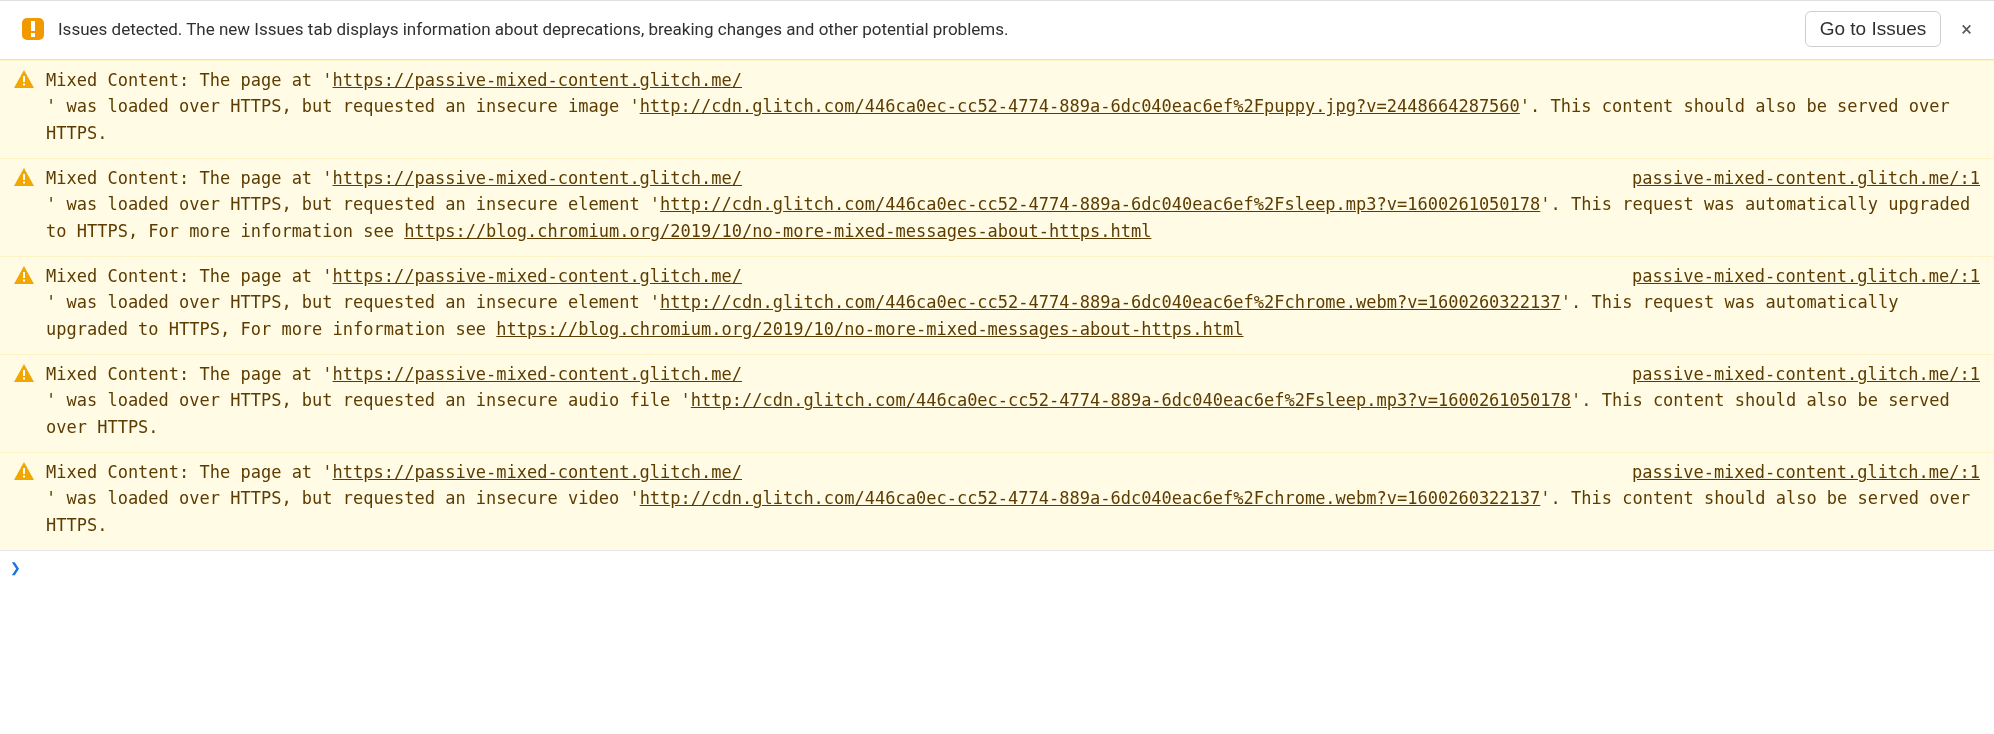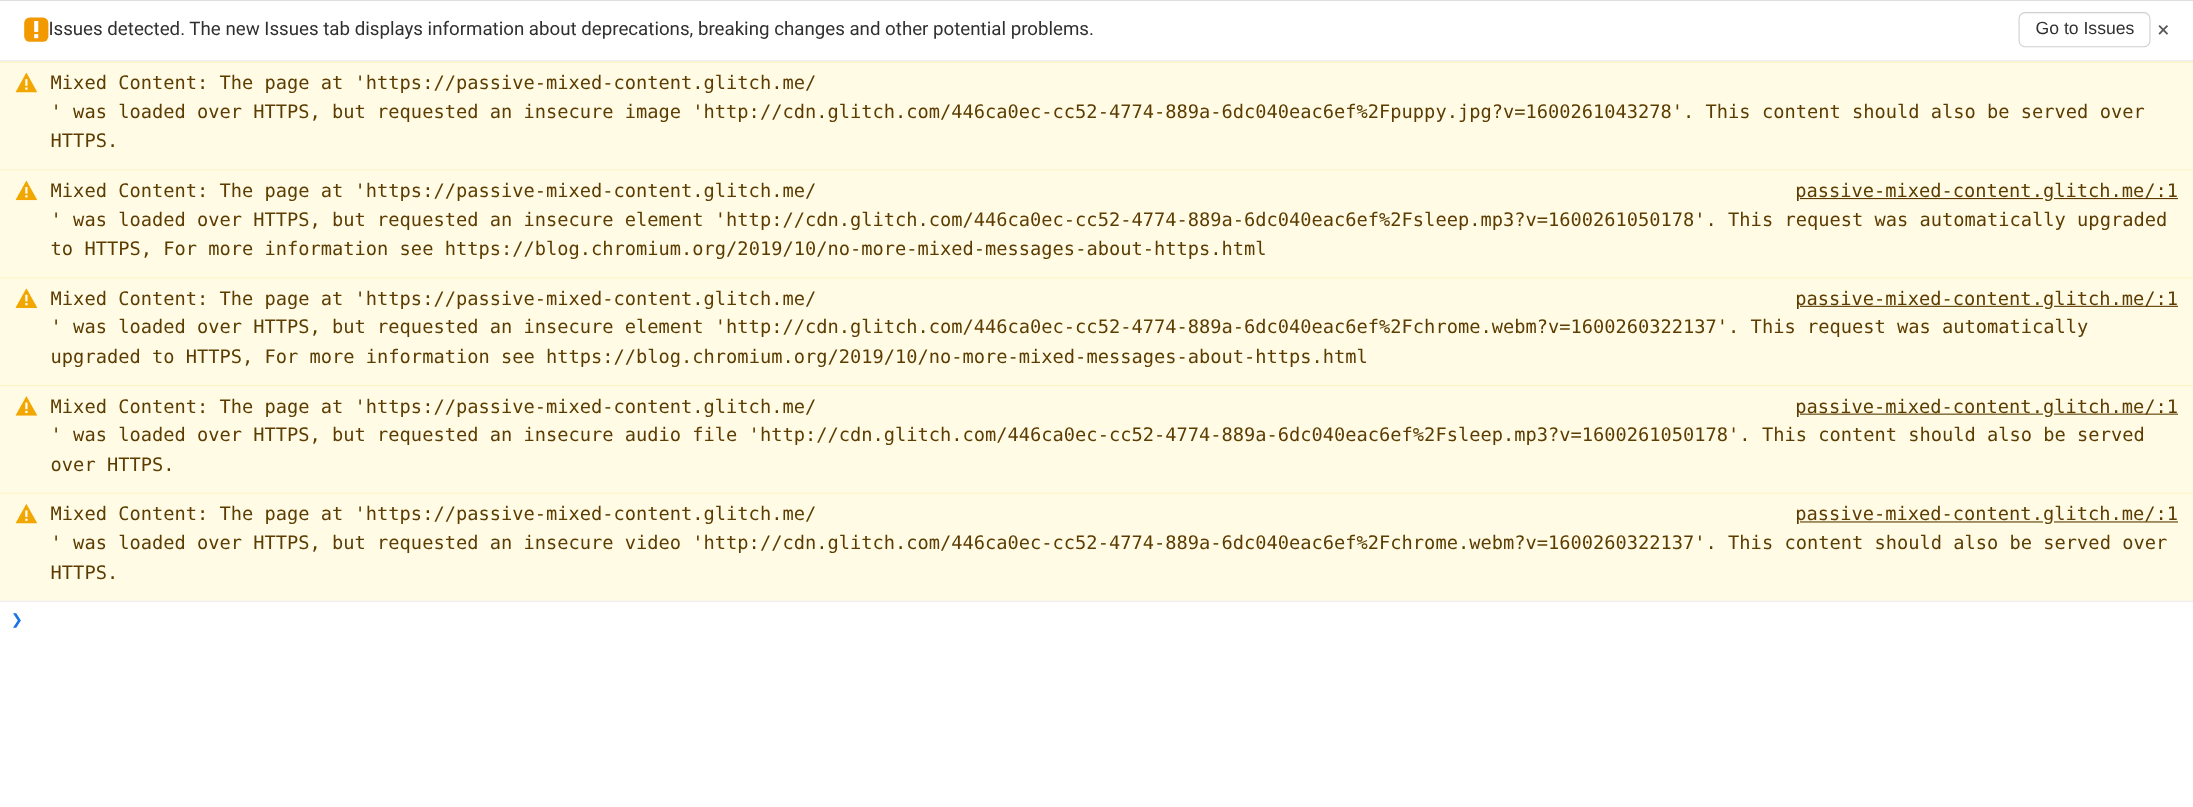--- a/index.html
+++ b/index.html
@@ -7,37 +7,37 @@
   body {
     font-family: "Segoe UI", -apple-system, Roboto, Helvetica, Arial, sans-serif;
     font-size: 17px;
     color: #333;
   }
 
   
   .issues-bar {
     display: flex;
     align-items: center;
-    gap: 0;
+    gap: 14px;
     padding: 10px 16px 12px 22px;
     border-top: 1px solid #e0e0e0;
     border-bottom: 1px solid #e0e0e0;
     background: #ffffff;
   }
   .issues-bar .msg {
     flex: 1;
     color: #303030;
     font-size: 17px;
   }
   .go-to-issues-btn {
     border: 1px solid #cfcfcf;
     background: #ffffff;
     border-radius: 6px;
     padding: 6px 14px;
-    font-size: 16px;
+    font-size: 19px;
     color: #303030;
     cursor: pointer;
     white-space: nowrap;
   }
   .close-x {
     font-size: 20px;
     color: #585858;
     cursor: pointer;
     padding: 0 6px;
     line-height: 1;
@@ -92,20 +92,21 @@
     text-decoration: underline;
     color: #5c3c00;
     cursor: pointer;
   }
   .row .message {
     flex: 1;
     min-width: 0;
     overflow-wrap: anywhere;
   }
   .row .message .u {
+    text-decoration: underline;
     color: #5c3c00;
     cursor: pointer;
   }
 
   
   .first-line {
     display: flex;
     align-items: baseline;
   }
   .first-line .first-text { flex: 1; min-width: 0; }
@@ -154,21 +155,21 @@
     <div class="row">
       <span class="warn-icon">
 <svg width="20" height="18" viewBox="0 0 20 18">
   <path d="M10 0 L20 18 L0 18 Z" fill="#f2a600"></path>
   <rect x="9" y="6" width="2" height="6" fill="#fff"></rect>
   <rect x="9" y="13.5" width="2" height="2" fill="#fff"></rect>
 </svg>
       </span>
       <div class="message"><div class="first-line">
           <span class="first-text">Mixed Content: The page at '<span class="u">https://passive-mixed-content.glitch.me/</span></span>
-        </div><span>' was loaded over HTTPS, but requested an insecure image '<span class="u">http://cdn.glitch.com/446ca0ec-cc52-4774-889a-6dc040eac6ef%2Fpuppy.jpg?v=1600261043278</span>'. This content should also be served over HTTPS.</span></div>
+        </div><span>' was loaded over HTTPS, but requested an insecure image '<span class="u">http://cdn.glitch.com/446ca0ec-cc52-4774-889a-6dc040eac6ef%2Fpuppy.jpg?v=2448664287560</span>'. This content should also be served over HTTPS.</span></div>
     </div>
     <div class="row">
       <span class="warn-icon">
 <svg width="20" height="18" viewBox="0 0 20 18">
   <path d="M10 0 L20 18 L0 18 Z" fill="#f2a600"></path>
   <rect x="9" y="6" width="2" height="6" fill="#fff"></rect>
   <rect x="9" y="13.5" width="2" height="2" fill="#fff"></rect>
 </svg>
       </span>
       <div class="message"><div class="first-line">

